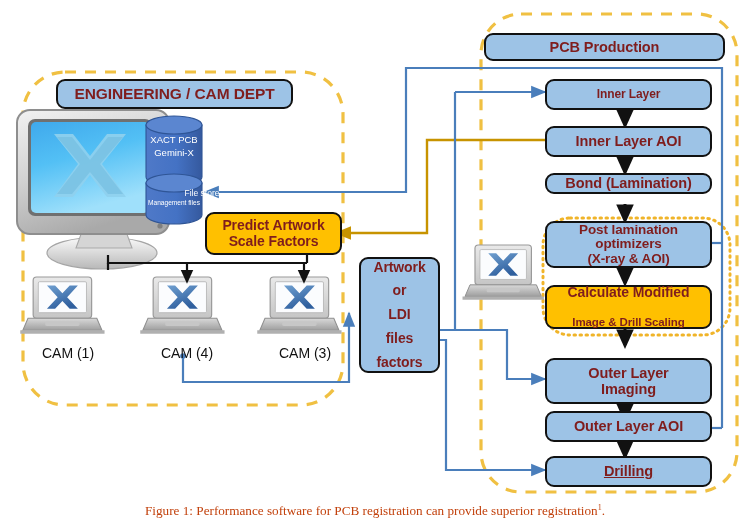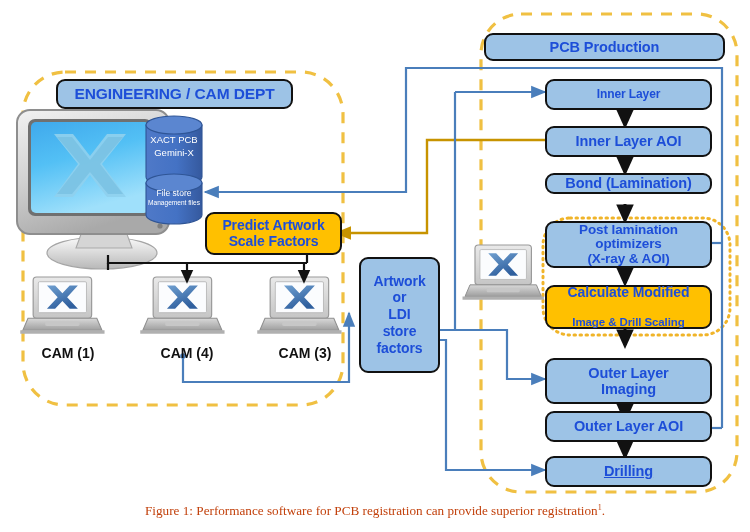--- a/index.html
+++ b/index.html
@@ -26,37 +26,37 @@
   .node {
     position: absolute;
     box-sizing: border-box;
     background: #9dc3e6;
     border: 2.5px solid #111111;
     border-radius: 9px;
     display: flex;
     align-items: center;
     justify-content: center;
     text-align: center;
-    color: #1d4ed8;
+    color: #7f1d1d;
     font-weight: bold;
     line-height: 1.12;
     letter-spacing: -0.1px;
     z-index: 5;
   }
   .node.amber {
     background: #ffc000;
   }
   .node .l2 { font-size: 11.5px; }
   .cam-label {
     position: absolute;
     font-size: 14px;
     color: #111;
     text-align: center;
     z-index: 6;
-    font-weight: bold;
+    font-weight: normal;
   }
   .caption {
     position: absolute;
     left: 0;
     top: 503px;
     width: 750px;
     text-align: center;
     font-size: 13.2px;
     color: #c2410c;
     z-index: 8;
@@ -228,42 +228,42 @@
       <path d="M625 404 L625 419" marker-end="url(#arrBlack)"></path>
       <path d="M625 441 L625 456" marker-end="url(#arrBlack)"></path>
     </g>
   </svg>
 
   <div class="icon-box" style="left:146px; top:134px; width:56px; z-index:6;">
     <div class="db-label" style="font-size:9.5px; top:0;">XACT PCB</div>
     <div class="db-label" style="font-size:9.5px; top:13px;">Gemini-X</div>
   </div>
   <div class="icon-box" style="left:146px; top:188px; width:56px; z-index:6;">
-    <div class="db-label" style="font-size:8.5px; top:0;">File store</div>
+    <div class="db-label" style="font-size:8.5px; top:0;padding-left:28px;">File store</div>
     <div class="db-label" style="font-size:6.6px; top:11px;">Management files</div>
   </div>
 
   <div class="node" style="left:56px; top:79px; width:237px; height:30px; font-size:15.5px;">
     <span>ENGINEERING / CAM DEPT</span>
   </div>
 
   <div class="node amber" style="left:205px; top:212px; width:137px; height:43px; font-size:14px; flex-direction:column;">
     <span>Predict Artwork</span>
     <span>Scale Factors</span>
   </div>
 
   <div class="cam-label" style="left:18px; top:345px; width:100px;">CAM (1)</div>
   <div class="cam-label" style="left:137px; top:345px; width:100px;">CAM (4)</div>
   <div class="cam-label" style="left:255px; top:345px; width:100px;">CAM (3)</div>
 
-  <div class="node" style="left:359px; top:257px; width:81px; height:116px; font-size:14px; flex-direction:column; justify-content:center; gap:1px;">
+  <div class="node" style="left:359px; top:257px; width:81px; height:116px; font-size:14px; flex-direction:column; justify-content:center; gap:8px;">
     <span>Artwork</span>
     <span>or</span>
     <span>LDI</span>
-    <span>store</span>
+    <span>files</span>
     <span>factors</span>
   </div>
 
   <div class="node" style="left:484px; top:33px; width:241px; height:28px; font-size:14.5px;">
     <span>PCB Production</span>
   </div>
 
   <div class="node" style="left:545px; top:79px; width:167px; height:31px; font-size:12px;">
     <span>Inner Layer</span>
   </div>

